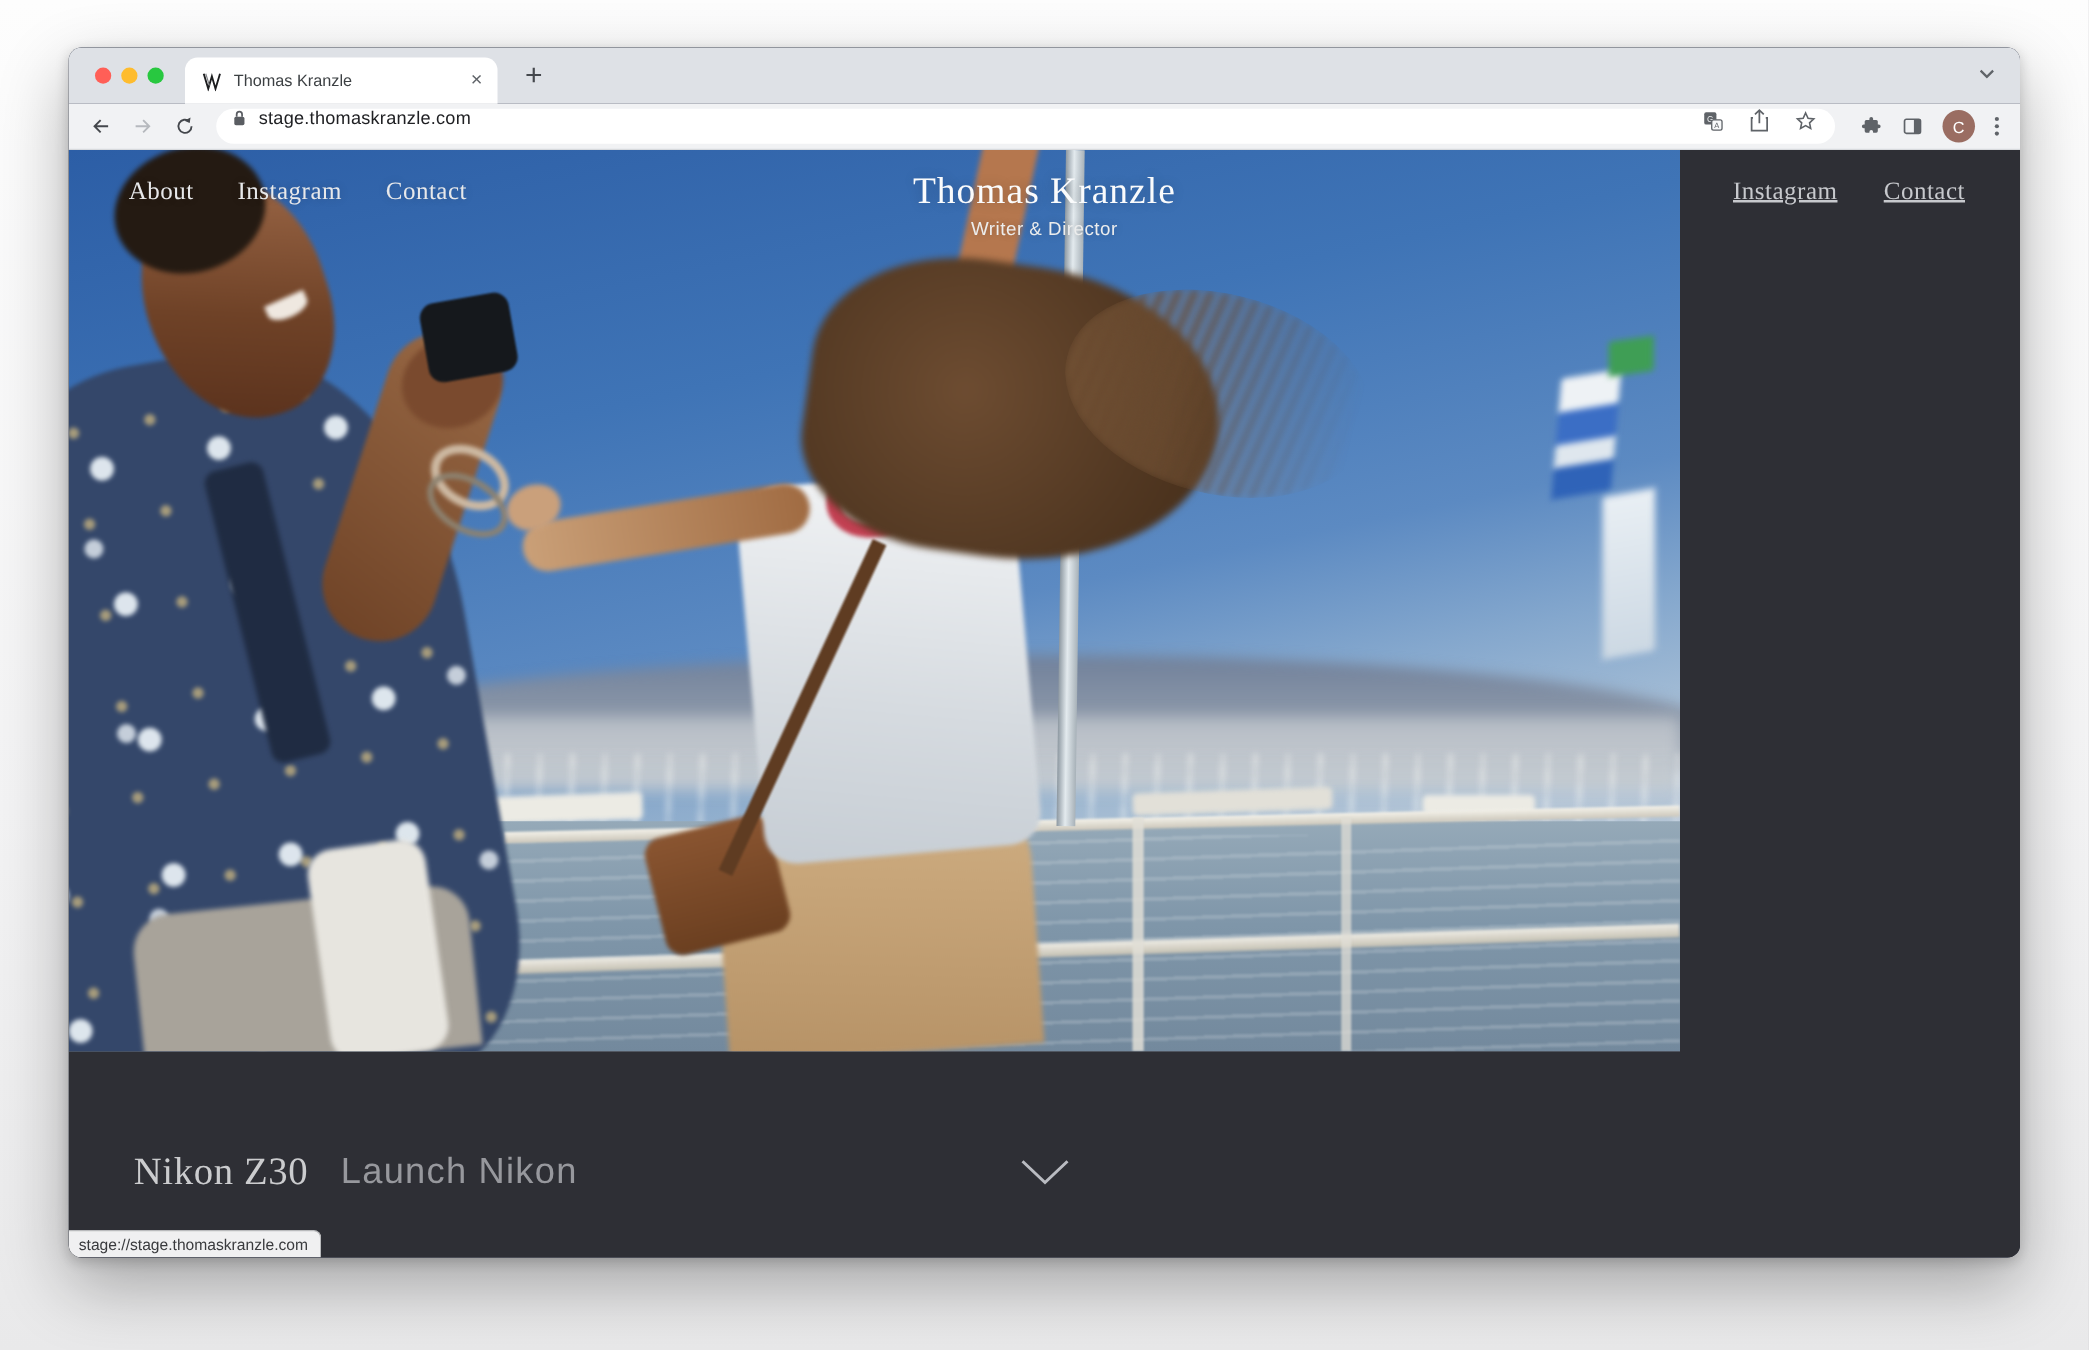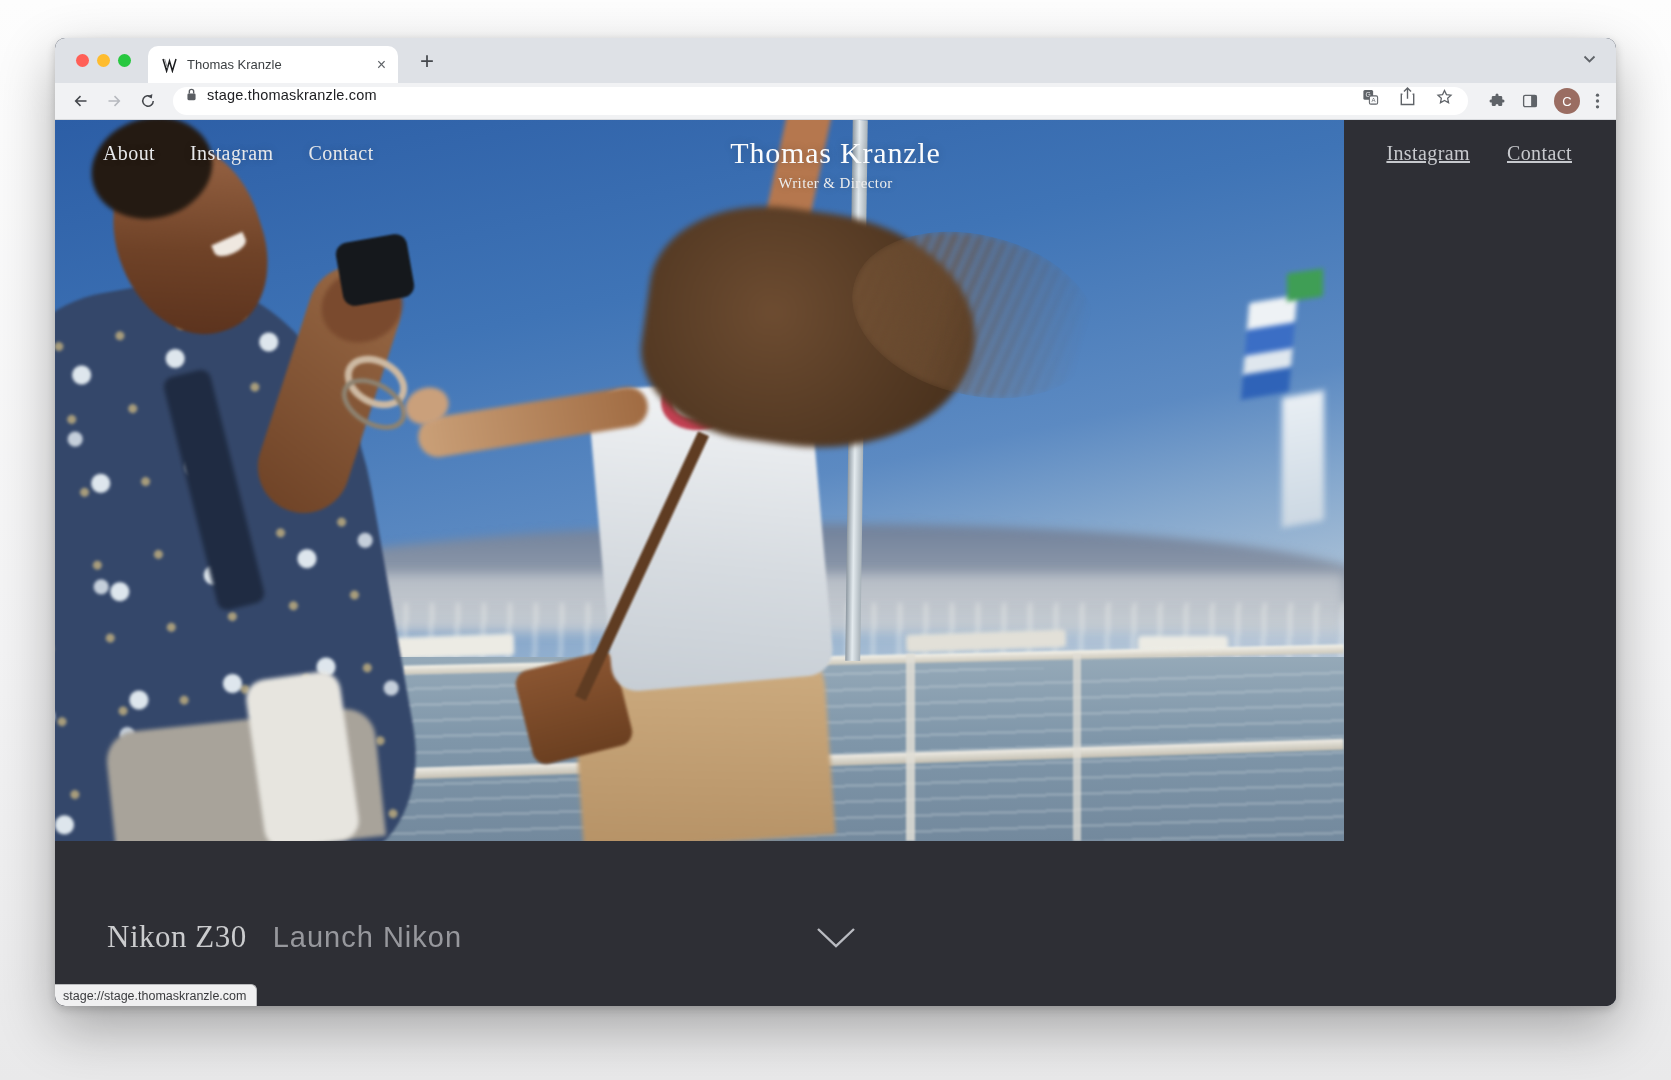--- a/index.html
+++ b/index.html
@@ -153,21 +153,21 @@
     border-radius:24px; transform:rotate(12deg); filter:blur(2px); }
   .w-pants{ left:522px; top:528px; width:252px; height:195px;
     background:linear-gradient(185deg,#cfae82,#b69266); border-radius:42px 48px 0 0;
     transform:rotate(-4deg); filter:blur(2px); }
 
   
   .nav{ position:absolute; left:48px; top:22px; display:flex; gap:35px; }
   .nav-link{ font-size:20px; color:#e7e8ea; letter-spacing:.4px; text-shadow:0 0 8px rgba(0,0,0,.18); }
   .brand{ position:absolute; left:0; right:0; top:16px; text-align:center; pointer-events:none; }
   .brand-title{ font-size:30px; color:#fafbfc; letter-spacing:.8px; text-shadow:0 0 10px rgba(0,0,0,.2); }
-  .brand-sub{ font-size:15px; color:#eceded; margin-top:5px; letter-spacing:.4px; text-shadow:0 0 8px rgba(0,0,0,.2);font-family:Liberation Serif, serif; }
+  .brand-sub{ font-size:15px; color:#eceded; margin-top:5px; letter-spacing:.4px; text-shadow:0 0 8px rgba(0,0,0,.2); }
   .social{ position:absolute; right:44px; top:22px; display:flex; gap:37px; }
   .social-link{ font-size:20px; color:#c7c9cd; letter-spacing:.4px;text-decoration:underline; }
 
   
   .project{ position:absolute; left:52px; top:799px; display:flex; align-items:center; gap:26px; }
   .project-name{ font-size:31px; color:#cbccce; letter-spacing:.5px; }
   .project-type{ font-size:29px; color:#97989d; letter-spacing:1px; font-weight:400; }
   .page-chevron{ position:absolute; left:50%; top:806px; transform:translateX(0); margin-left:-21px; }
 
   

